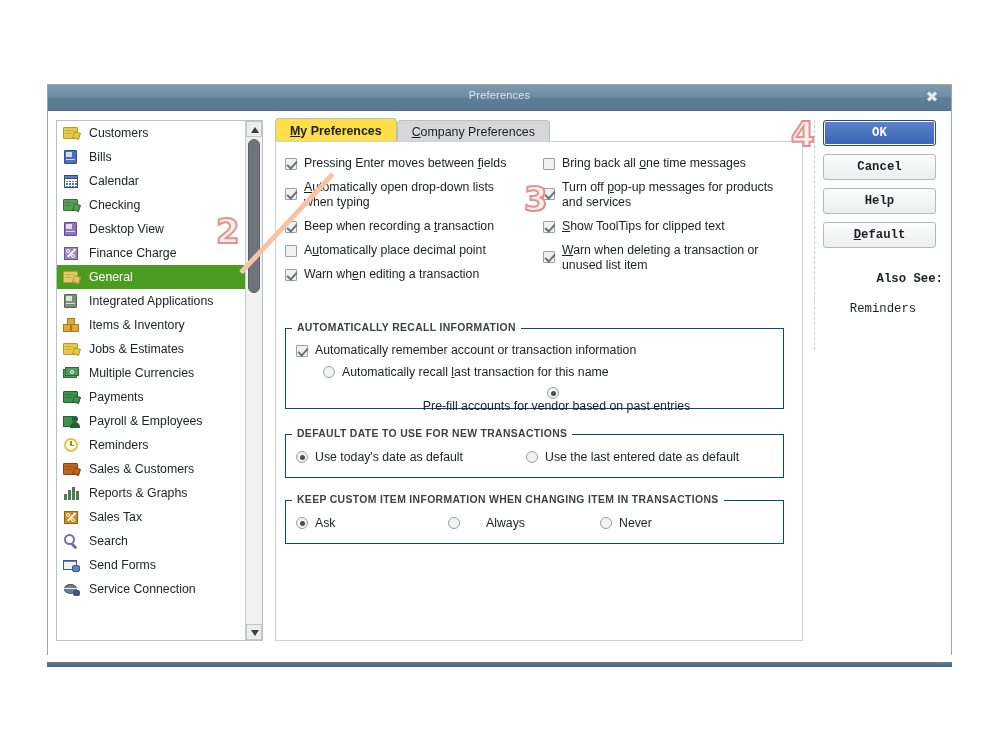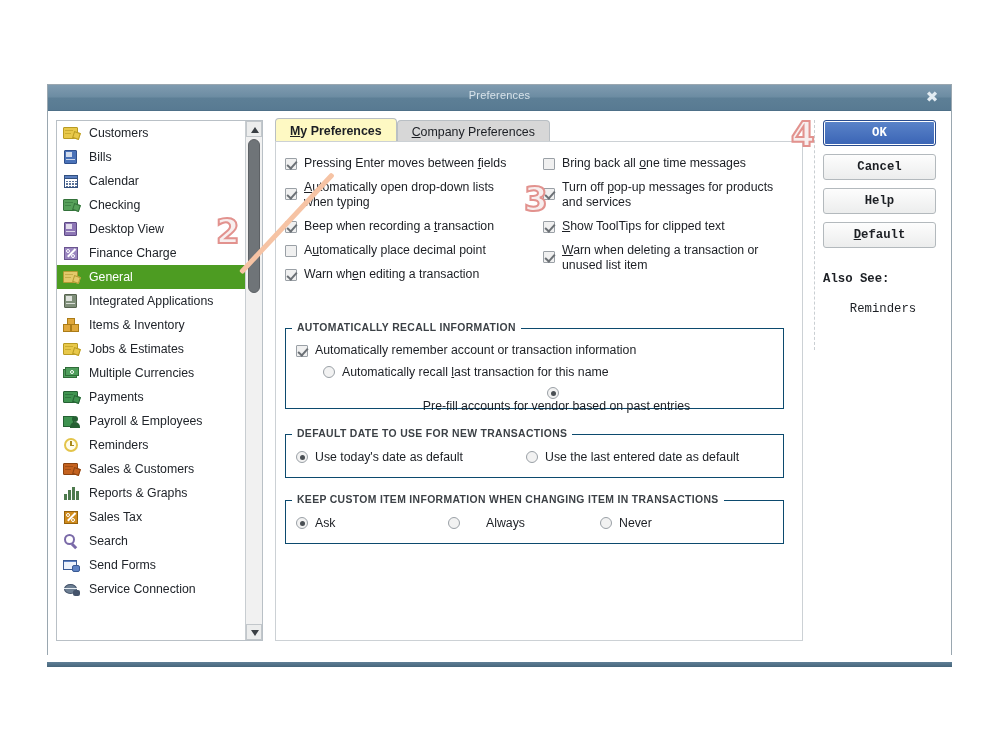--- a/index.html
+++ b/index.html
@@ -75,21 +75,21 @@
   }
 
   
   .tabs{position:absolute;left:227px;top:7px;}
   .tab{
     display:inline-block;height:23px;line-height:23px;padding:0 14px;
     font-size:12.4px;color:#1c1f24;border:1px solid #b9bfc4;
     border-bottom:none;border-radius:4px 4px 0 0;box-sizing:border-box;
     background:#d7d7d7;cursor:pointer;vertical-align:bottom;
   }
-  .tab.active{background:#fef9c3;border-color:#b9bfc4;font-weight:bold;height:25px;line-height:25px;}
+  .tab.active{background:#fde047;border-color:#b9bfc4;font-weight:bold;height:25px;line-height:25px;}
   .tab .u{text-decoration:underline;}
 
   
   .panel{
     position:absolute;left:227px;top:30px;width:528px;height:500px;
     background:#ffffff;border:1px solid #ccd1d5;box-sizing:border-box;
   }
 
   .chk-grid{position:absolute;left:9px;top:14px;width:510px;}
   .col{position:absolute;top:0;}
@@ -140,21 +140,21 @@
     display:block;width:113px;height:26px;line-height:24px;text-align:center;
     font-size:12.3px;color:#1c1f24;margin-bottom:8px;cursor:pointer;
     background:linear-gradient(to bottom,#fdfdfd,#eceded);
     border:1px solid #b3b9bd;border-radius:3px;box-sizing:border-box;font-weight:bold;
   }
   .btn.primary{
     background:linear-gradient(to bottom,#5b84c9,#3a64b5);
     border:1px solid #2a4c8e;color:#ffffff;
     box-shadow:0 0 0 1px #ffffff inset;
   }
-  .alsosee{margin-top:24px;text-align:left;font-size:12.3px;font-weight:bold;color:#1c1f24;}
+  .alsosee{margin-top:24px;text-align:right;font-size:12.3px;font-weight:bold;color:#1c1f24;}
   .alsolink{margin-top:16px;text-align:center;font-size:12.3px;color:#1c1f24;cursor:pointer;}
 
   
   .bottombar{
     position:absolute;left:47px;top:662px;width:905px;height:5px;
     background:linear-gradient(to bottom,#5f7f96,#46657b);
   }
 
   
   .anno{position:absolute;pointer-events:none;}

